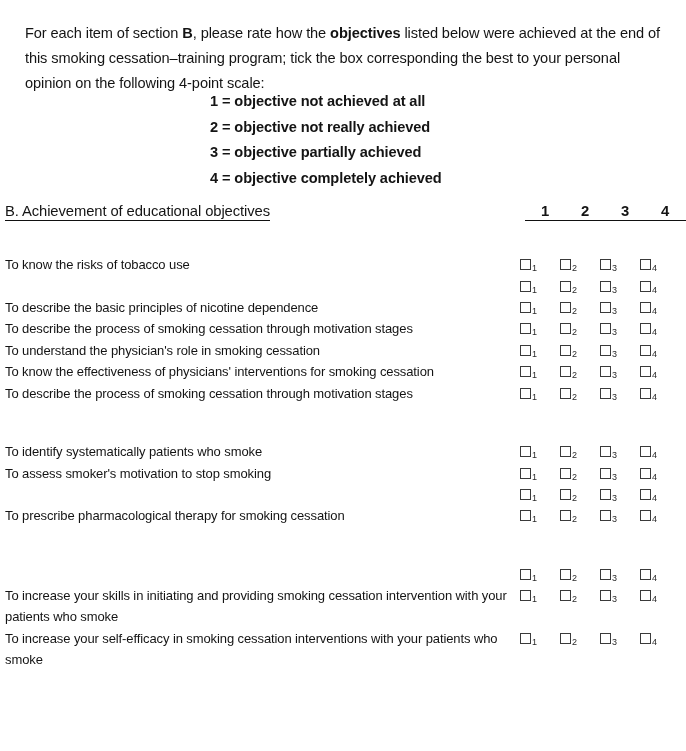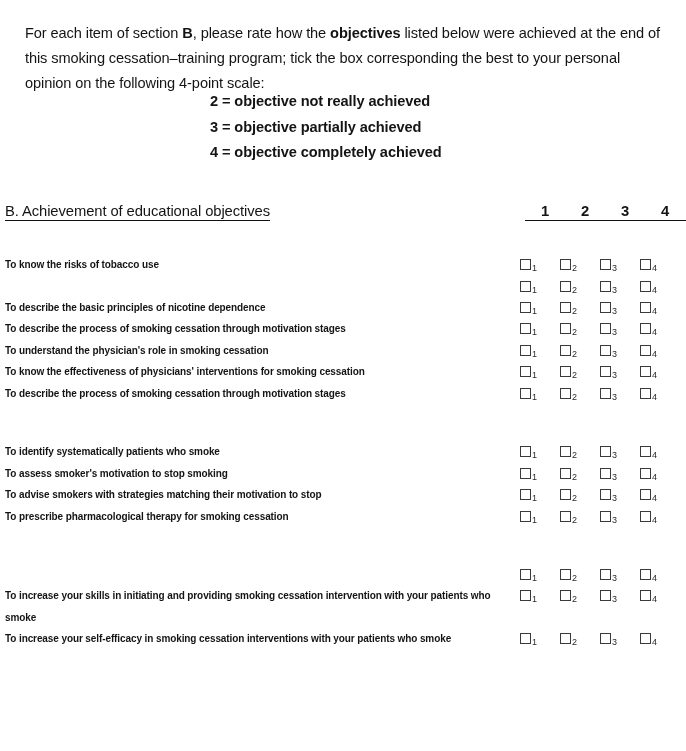--- a/index.html
+++ b/index.html
@@ -93,24 +93,23 @@
   }
   .group { }
   .group + .group { margin-top: 37px; }
 
   .item {
     position: relative;
     min-height: 21px;
   }
   .item-text {
     width: 515px;
-    font-size: 10px;
+    font-size: 13px;
     line-height: 21.5px;
     letter-spacing: -0.1px;
-    font-weight: bold;
   }
   .boxes {
     position: absolute;
     left: 515px;
     top: 2px;
     width: 161px;
     display: flex;
   }
   .box-cell {
     flex: 0 0 40px;
@@ -135,20 +134,21 @@
   }
 </style>
 </head>
 <body>
 
 <div class="page">
 
   <p class="intro"><span>For each item of section </span><b>B</b><span>, please rate how the </span><b>objectives</b><span> listed below were achieved at the end of this smoking cessation–training program; tick the box corresponding the best to your personal opinion on the following 4-point scale:</span></p>
 
   <div class="scale">
+    <div class="scale-line">1 = objective not achieved at all</div>
     <div class="scale-line">2 = objective not really achieved</div>
     <div class="scale-line">3 = objective partially achieved</div>
     <div class="scale-line">4 = objective completely achieved</div>
   </div>
 
   <div class="section-header">
     <span class="section-title">B. Achievement of educational objectives</span>
     <div class="col-head-wrap">
       <span class="col-head">1</span>
       <span class="col-head">2</span>
@@ -343,21 +343,20 @@
               <span class="cb"></span>
               <span class="cb-num">3</span>
             </div>
             <div class="box-cell">
               <span class="cb"></span>
               <span class="cb-num">4</span>
             </div>
           </div>
         </div>
         <div class="item">
-          <div class="item-text">To advise smokers with strategies matching their motivation to stop</div>
           <div class="boxes">
             <div class="box-cell">
               <span class="cb"></span>
               <span class="cb-num">1</span>
             </div>
             <div class="box-cell">
               <span class="cb"></span>
               <span class="cb-num">2</span>
             </div>
             <div class="box-cell">

